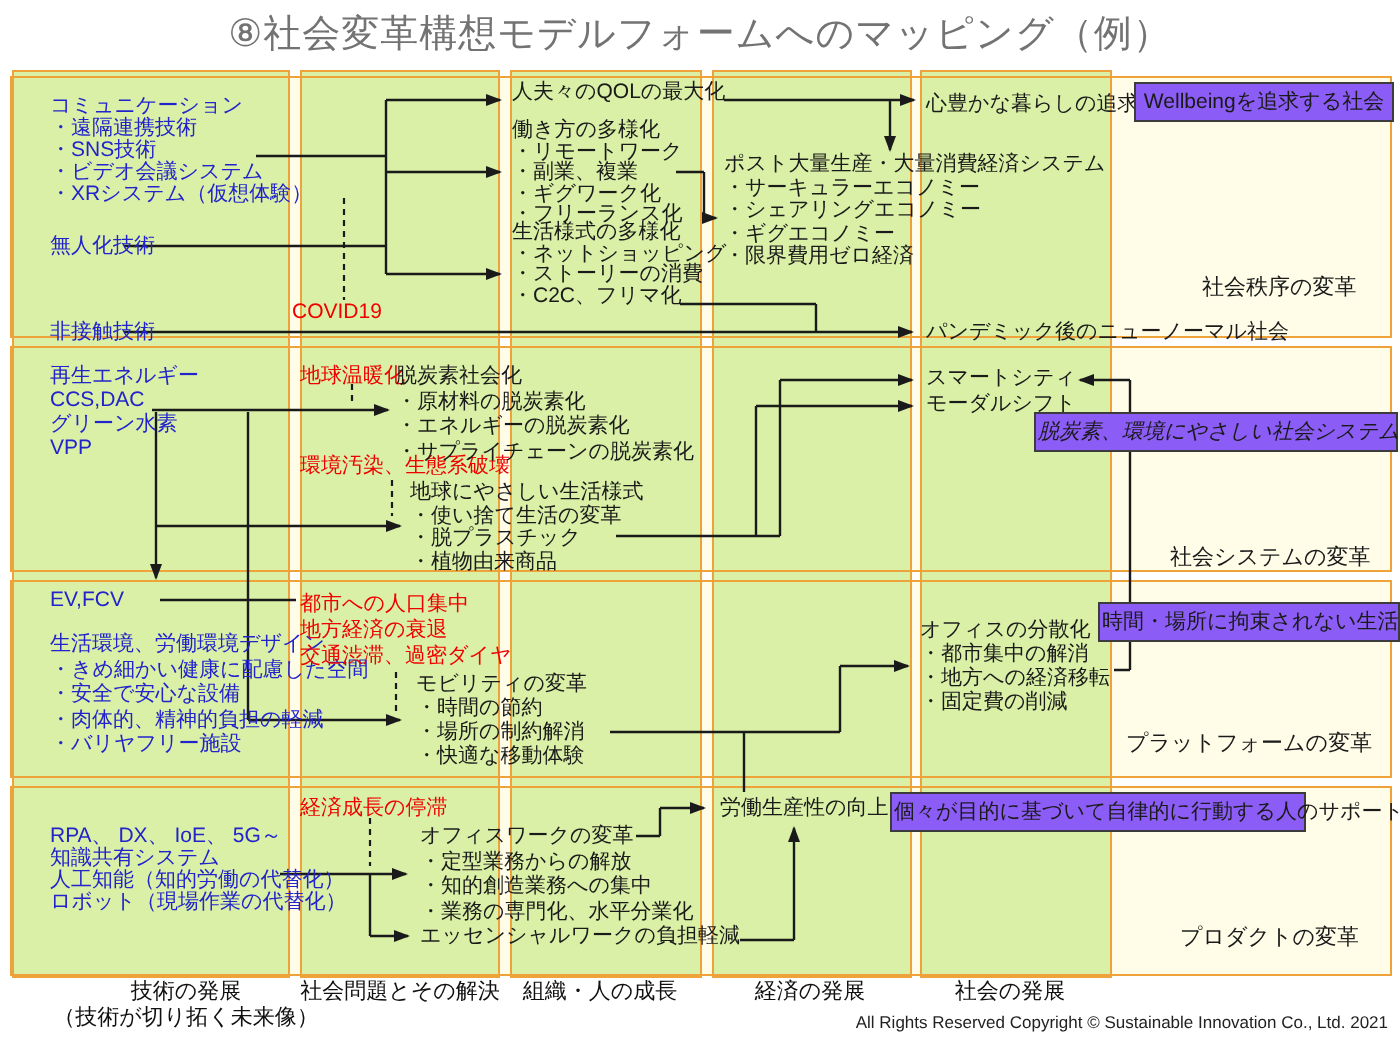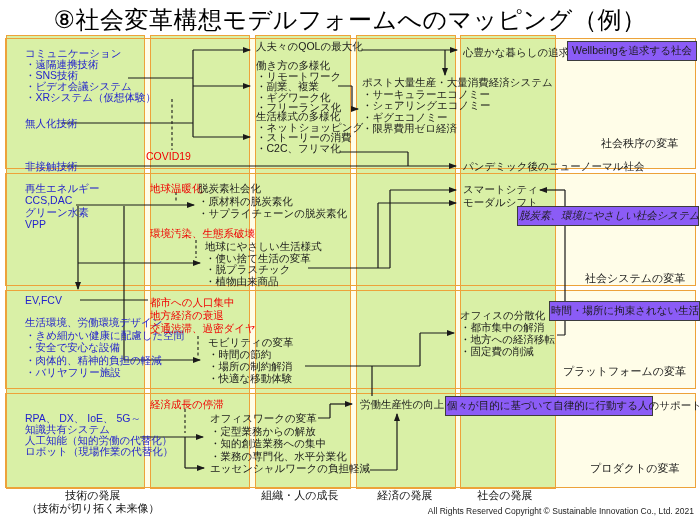--- a/index.html
+++ b/index.html
@@ -1,19 +1,19 @@
 <!DOCTYPE html>
 <html style="--border-orange: #EDA23A; --col-green: #D9F0A6; --row-cream: #FFFDE8; --text-blue: #2323CC; --text-red: #F00000; --text-dark: #1A1A1A;"><head>
 <meta charset="utf-8">
 <style>
   html,body{margin:0;padding:0;background:#fff;}
   .canvas{position:relative;width:700px;height:525px;background:#fff;overflow:hidden;
           font-family:"Liberation Sans","DejaVu Sans",sans-serif;}
   .title{position:absolute;left:0;top:4px;width:700px;text-align:center;
-         font-size:24px;color:#000000;letter-spacing:0.5px;}
+         font-size:19px;color:#737373;letter-spacing:0.5px;}
   .row{position:absolute;box-sizing:border-box;background:var(--row-cream,#FFFDE8);
        border:1.5px solid var(--border-orange,#EDA23A);z-index:0;}
   .col{position:absolute;box-sizing:border-box;background:var(--col-green,#D9F0A6);
        border:1.5px solid var(--border-orange,#EDA23A);z-index:1;}
   .rowline{position:absolute;box-sizing:border-box;background:transparent;
        border:1.5px solid var(--border-orange,#EDA23A);z-index:2;pointer-events:none;}
   #arrows{position:absolute;left:0;top:0;z-index:3;}
   .ln{fill:none;stroke:#1a1a1a;stroke-width:1.2;}
   .dash{fill:none;stroke:#1a1a1a;stroke-width:1.1;stroke-dasharray:3,2.5;}
   .block{position:absolute;z-index:4;font-size:10.5px;white-space:nowrap;}
@@ -146,20 +146,21 @@
         <div>都市への人口集中</div>
         <div>地方経済の衰退</div>
         <div>交通渋滞、過密ダイヤ</div>
       </div>
       <div class="block red" style="left: 150px; top: 398px; line-height: 12px;">
         <div>経済成長の停滞</div>
       </div>
       <div class="block dark" style="left: 198px; top: 182px; line-height: 12.5px;">
         <div>脱炭素社会化</div>
         <div>・原材料の脱炭素化</div>
+        <div>・エネルギーの脱炭素化</div>
         <div>・サプライチェーンの脱炭素化</div>
       </div>
       <div class="block dark" style="left: 205px; top: 241px; line-height: 11.5px;">
         <div>地球にやさしい生活様式</div>
         <div>・使い捨て生活の変革</div>
         <div>・脱プラスチック</div>
         <div>・植物由来商品</div>
       </div>
       <div class="block dark" style="left: 208px; top: 336px; line-height: 12px;">
         <div>モビリティの変革</div>
@@ -227,19 +228,20 @@
   <div class="rowlabel" style="left:563px;top:364px;">プラットフォームの変革</div>
   <div class="rowlabel" style="left:590px;top:461px;">プロダクトの変革</div>
 
   <div class="callout" style="left:567px;top:41px;width:130px;">Wellbeingを追求する社会</div>
   <div class="callout" style="left:517px;top:206px;width:182px;font-style:italic;">脱炭素、環境にやさしい社会システム</div>
   <div class="callout" style="left:549px;top:301px;width:151px;">時間・場所に拘束されない生活</div>
   <div class="callout" style="left:445px;top:396px;width:208px;">個々が目的に基づいて自律的に行動する人のサポート</div>
 
   <div class="flabel" style="left:33px;top:488px;width:120px;">技術の発展</div>
   <div class="flabel" style="left:13px;top:501px;width:160px;">（技術が切り拓く未来像）</div>
+  <div class="flabel" style="left:140px;top:488px;width:120px;">社会問題とその解決</div>
   <div class="flabel" style="left:240px;top:488px;width:120px;">組織・人の成長</div>
   <div class="flabel" style="left:345px;top:488px;width:120px;">経済の発展</div>
   <div class="flabel" style="left:445px;top:488px;width:120px;">社会の発展</div>
 
   <div class="copyright" style="left:368px;top:506px;width:326px;">All Rights Reserved Copyright © Sustainable Innovation Co., Ltd.  2021</div>
 
 </div>
 
 </body></html>

